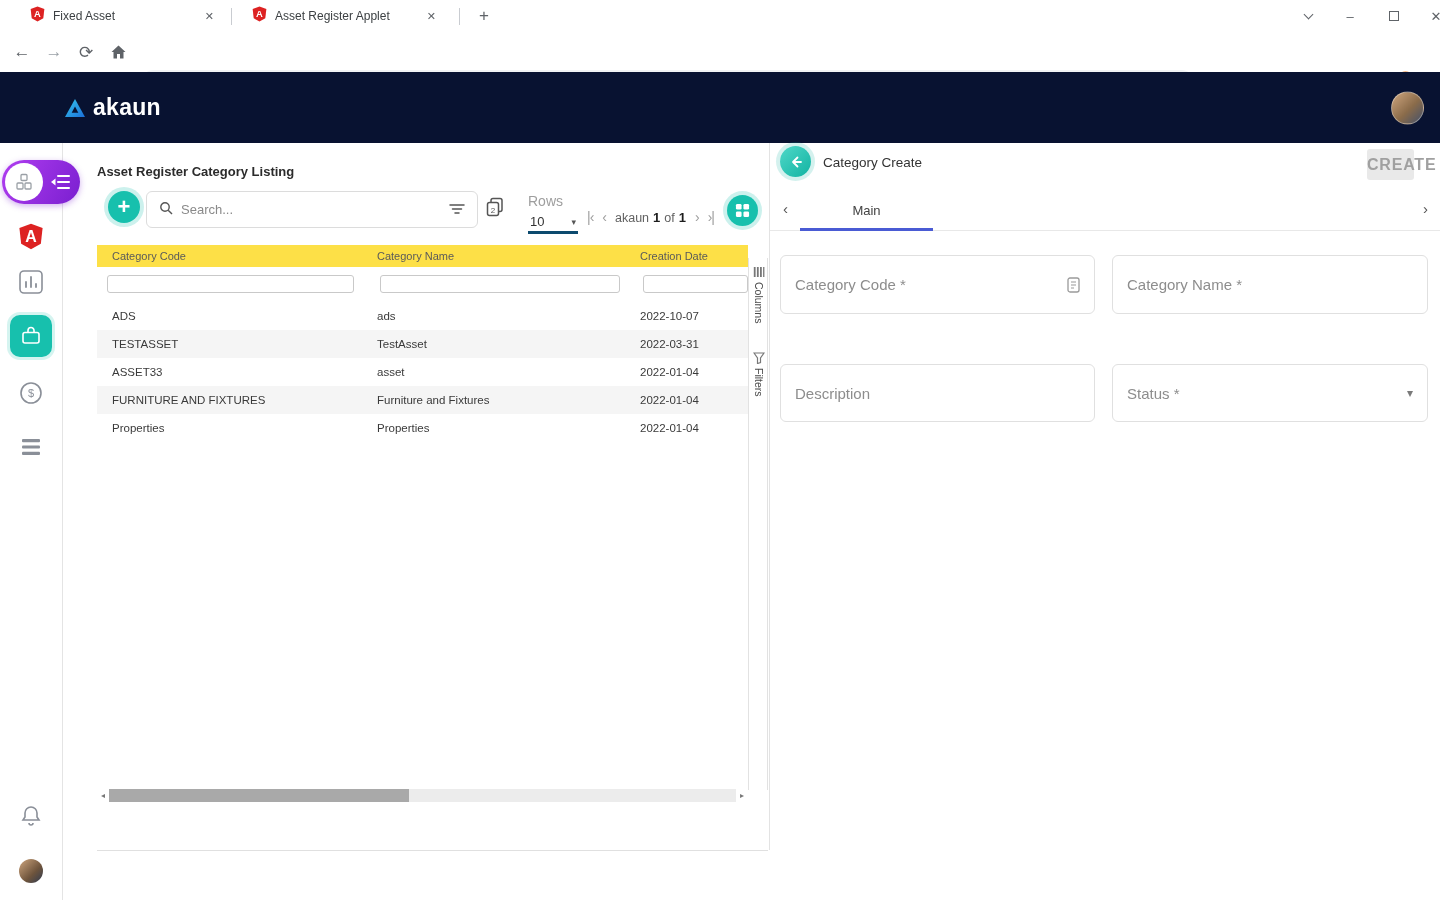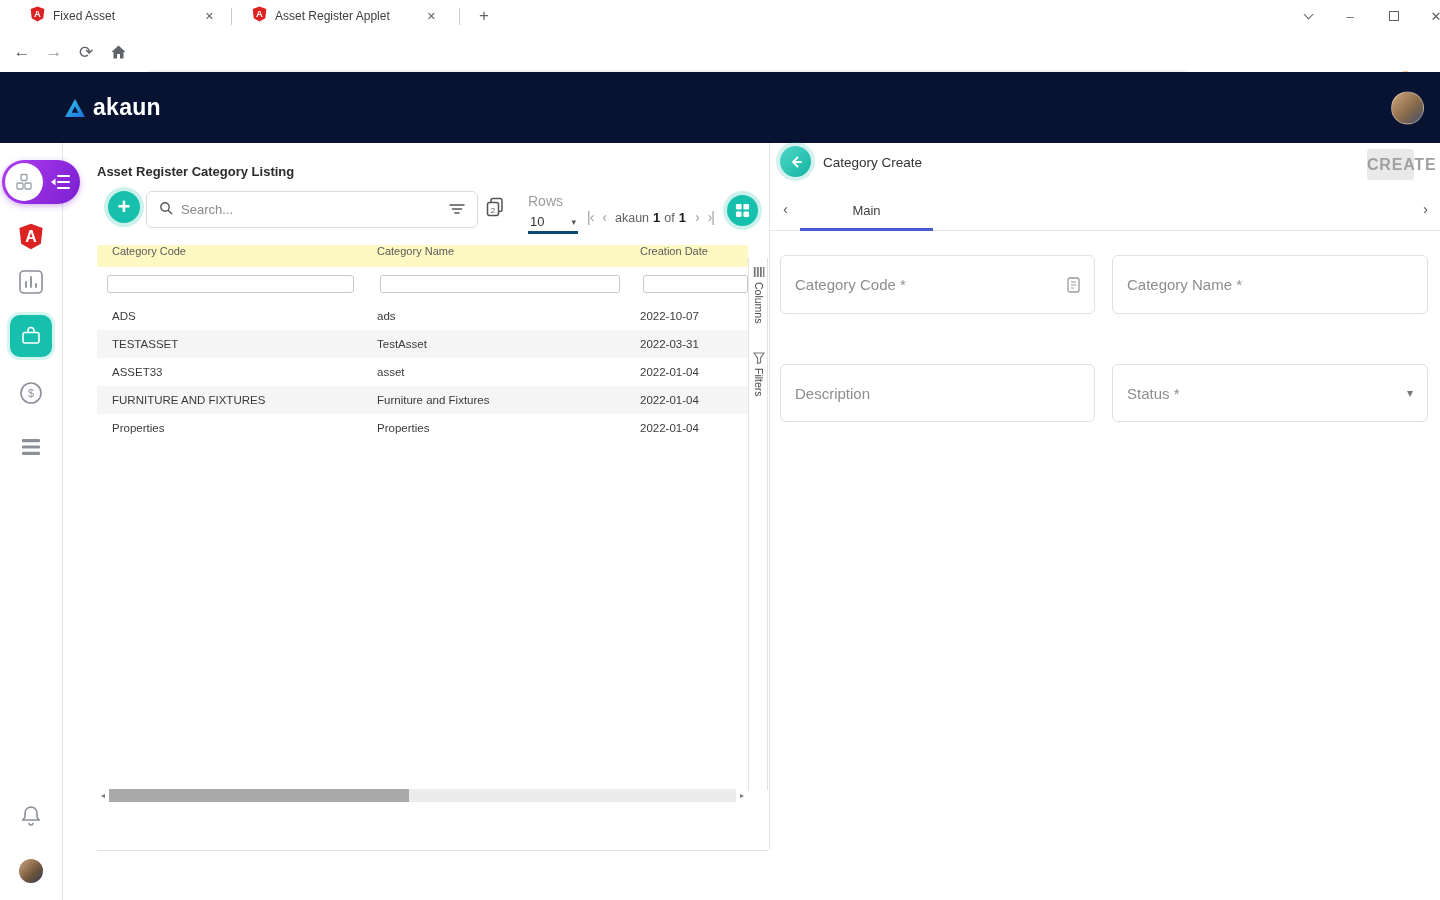--- a/index.html
+++ b/index.html
@@ -61,21 +61,21 @@
   .rows-label { font-size:14px; color:#9e9e9e; }
   .rows-select { display:flex; justify-content:space-between; align-items:center; border-bottom:3px solid #0c4a6e; padding:3px 2px 2px 2px; margin-top:2px; }
   .rows-val { font-size:13px; color:#333; }
   .rows-caret { font-size:9px; color:#555; }
   .pagination { position:absolute; left:524px; top:63px; display:flex; align-items:center; gap:9px; height:22px; }
   .pg-btn { font-size:14px; color:#9e9e9e; letter-spacing:-1px; cursor:pointer; }
   .pg-text { font-size:12.5px; color:#616161; display:flex; gap:4px; align-items:baseline; }
   .pg-num { font-weight:bold; color:#1d1d1d; font-size:13px; }
   .btn-grid { position:absolute; left:664px; top:52px; width:31px; height:31px; }
 
-  .thead { position:absolute; left:34px; top:102px; width:651px; height:22px; background:#fef9c3; display:flex; align-items:flex-start; }
+  .thead { position:absolute; left:34px; top:102px; width:651px; height:22px; background:#fde047; display:flex; align-items:center; }
   .th { font-size:11px; color:#5a5a5a; padding-left:15px; }
   .col1 { width:265px; } .col2 { width:263px; } .col3 { width:123px; }
   .filterrow { position:absolute; left:34px; top:124px; width:651px; height:35px; background:#fff; }
   .filterrow input { position:absolute; top:8px; height:18px; border:1px solid #c9c9c9; border-radius:3px; outline:none; background:#fff; padding:0 4px; font-size:11px; }
   .tbody { position:absolute; left:34px; top:159px; width:651px; }
   .trow { display:flex; align-items:center; height:28px; font-size:11.5px; color:#3a3a3a; background:#fff; }
   .trow.alt { background:#f5f5f5; }
   .td { padding-left:15px; white-space:nowrap; overflow:hidden; }
 
   .sidestrip { position:absolute; left:685px; top:115px; width:20px; height:532px; border-left:1px solid #e2e2e2; border-right:1px solid #e2e2e2; }

